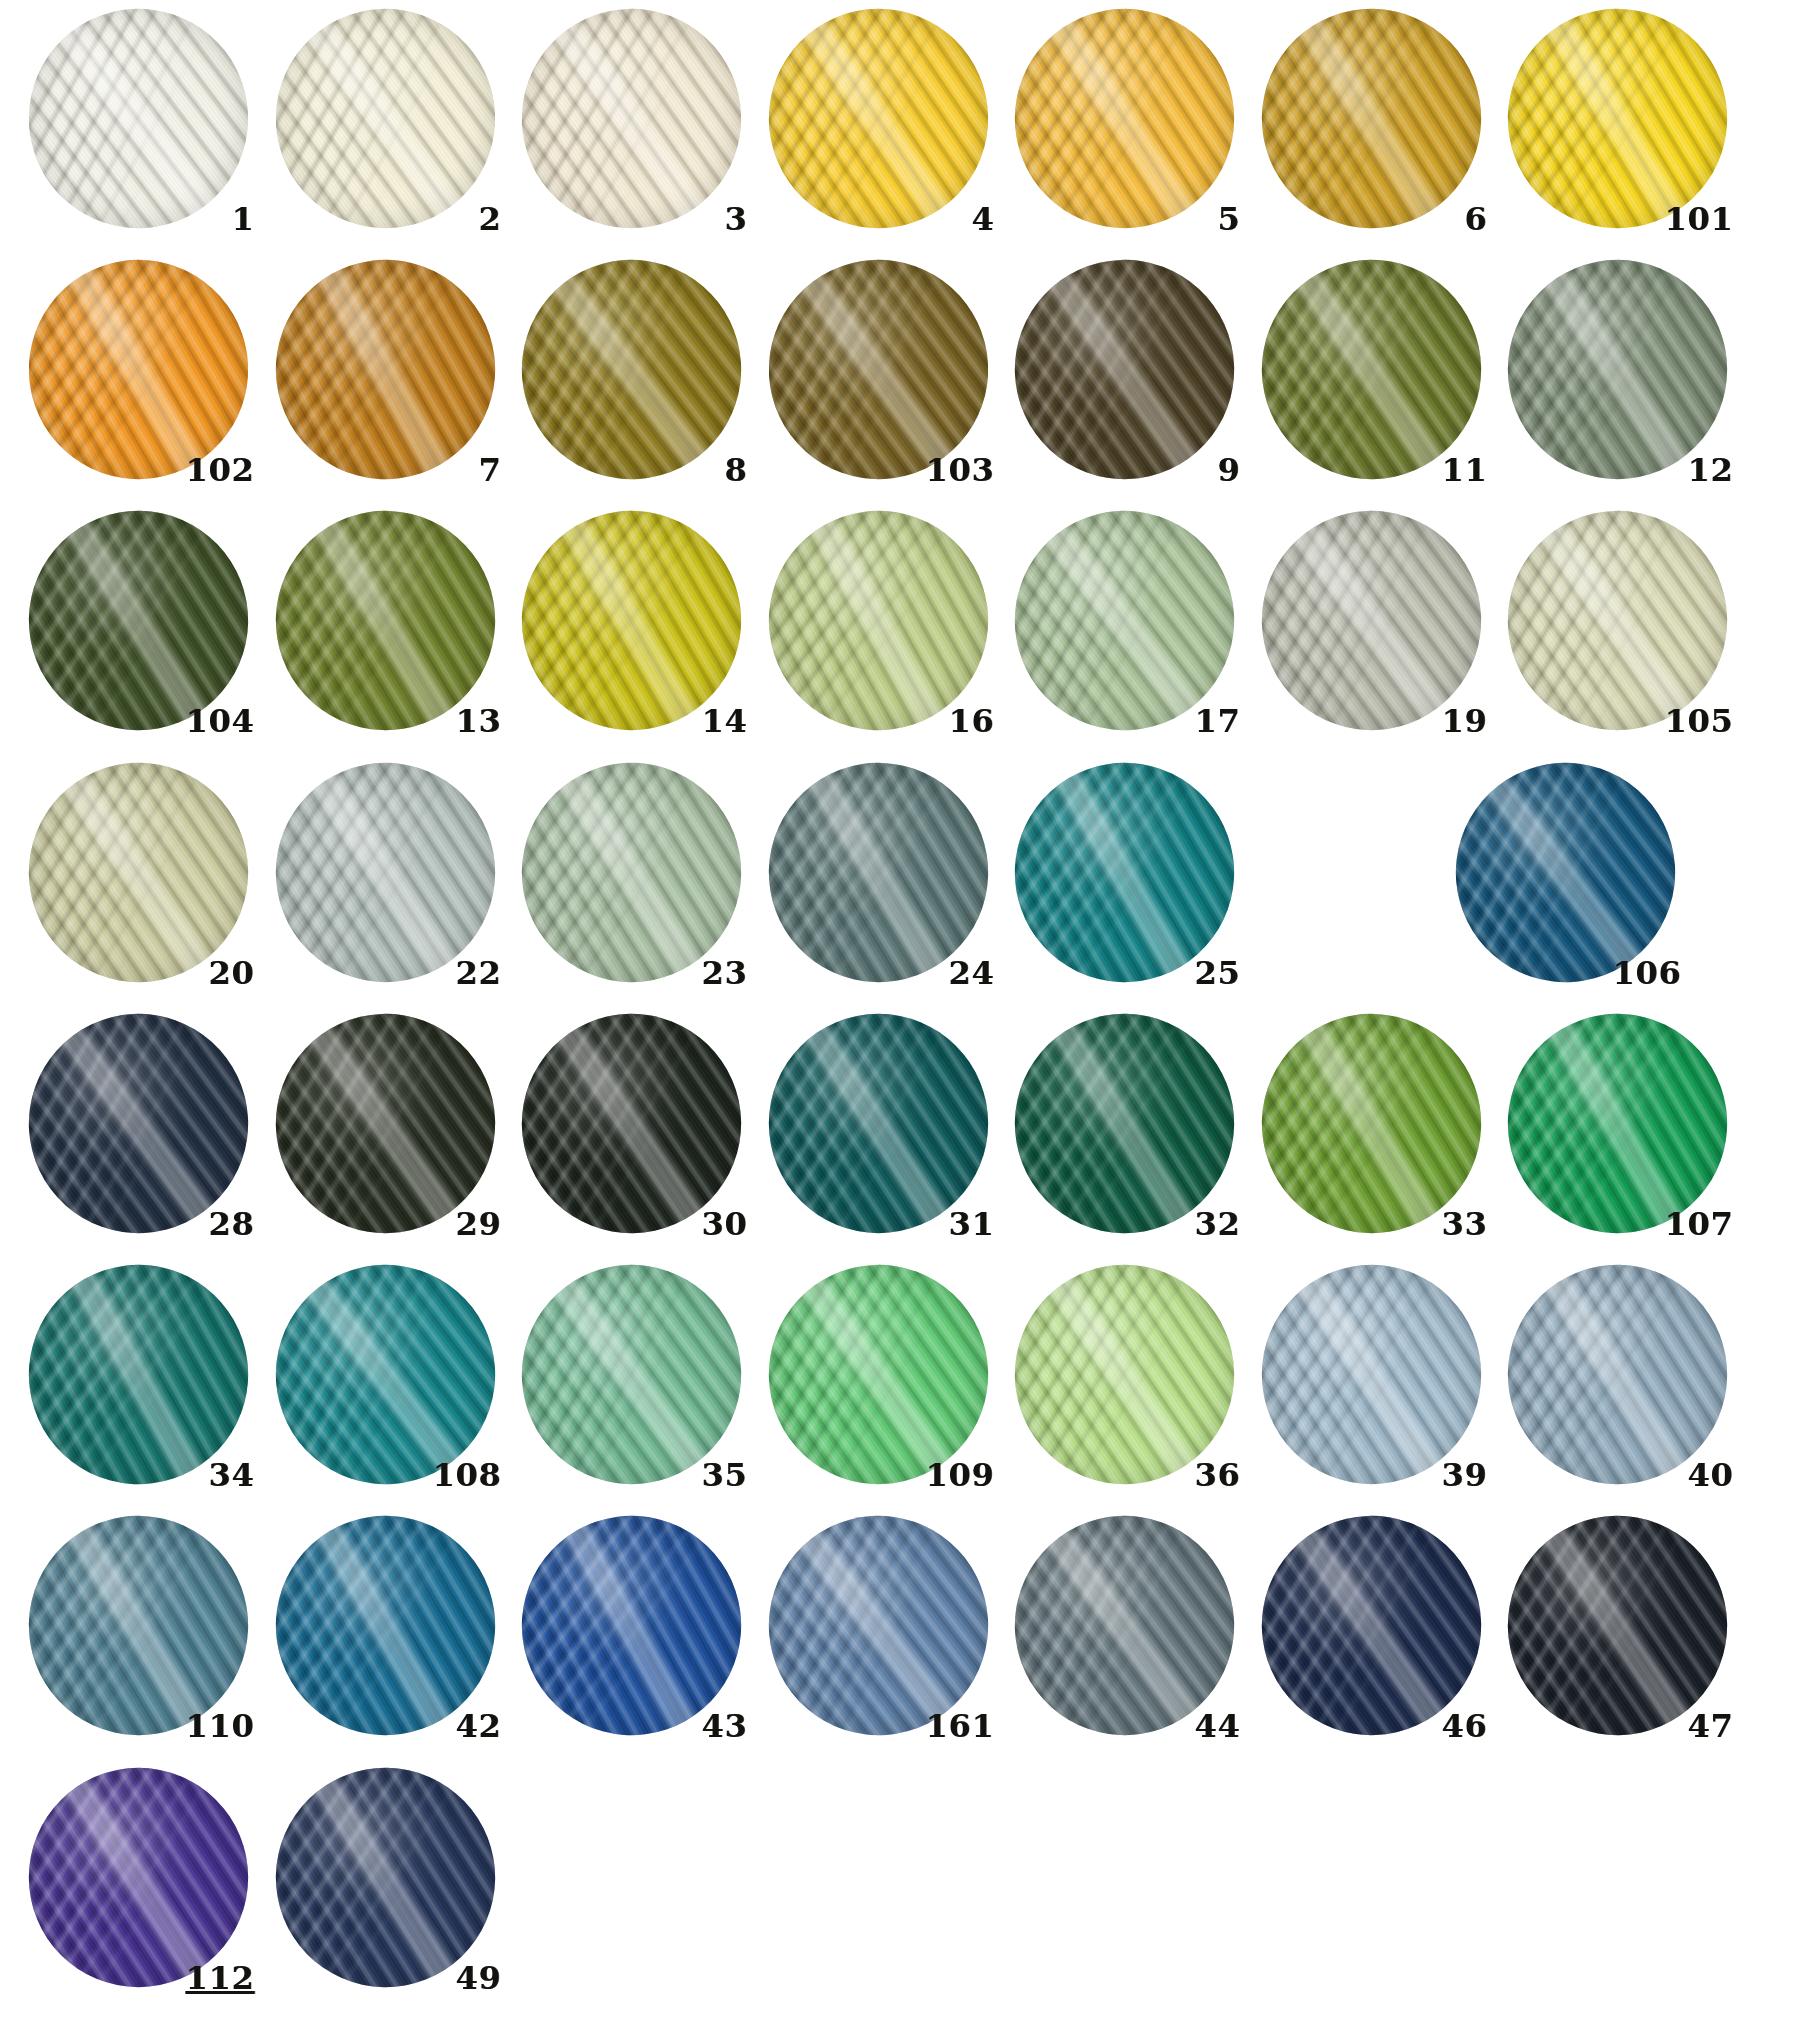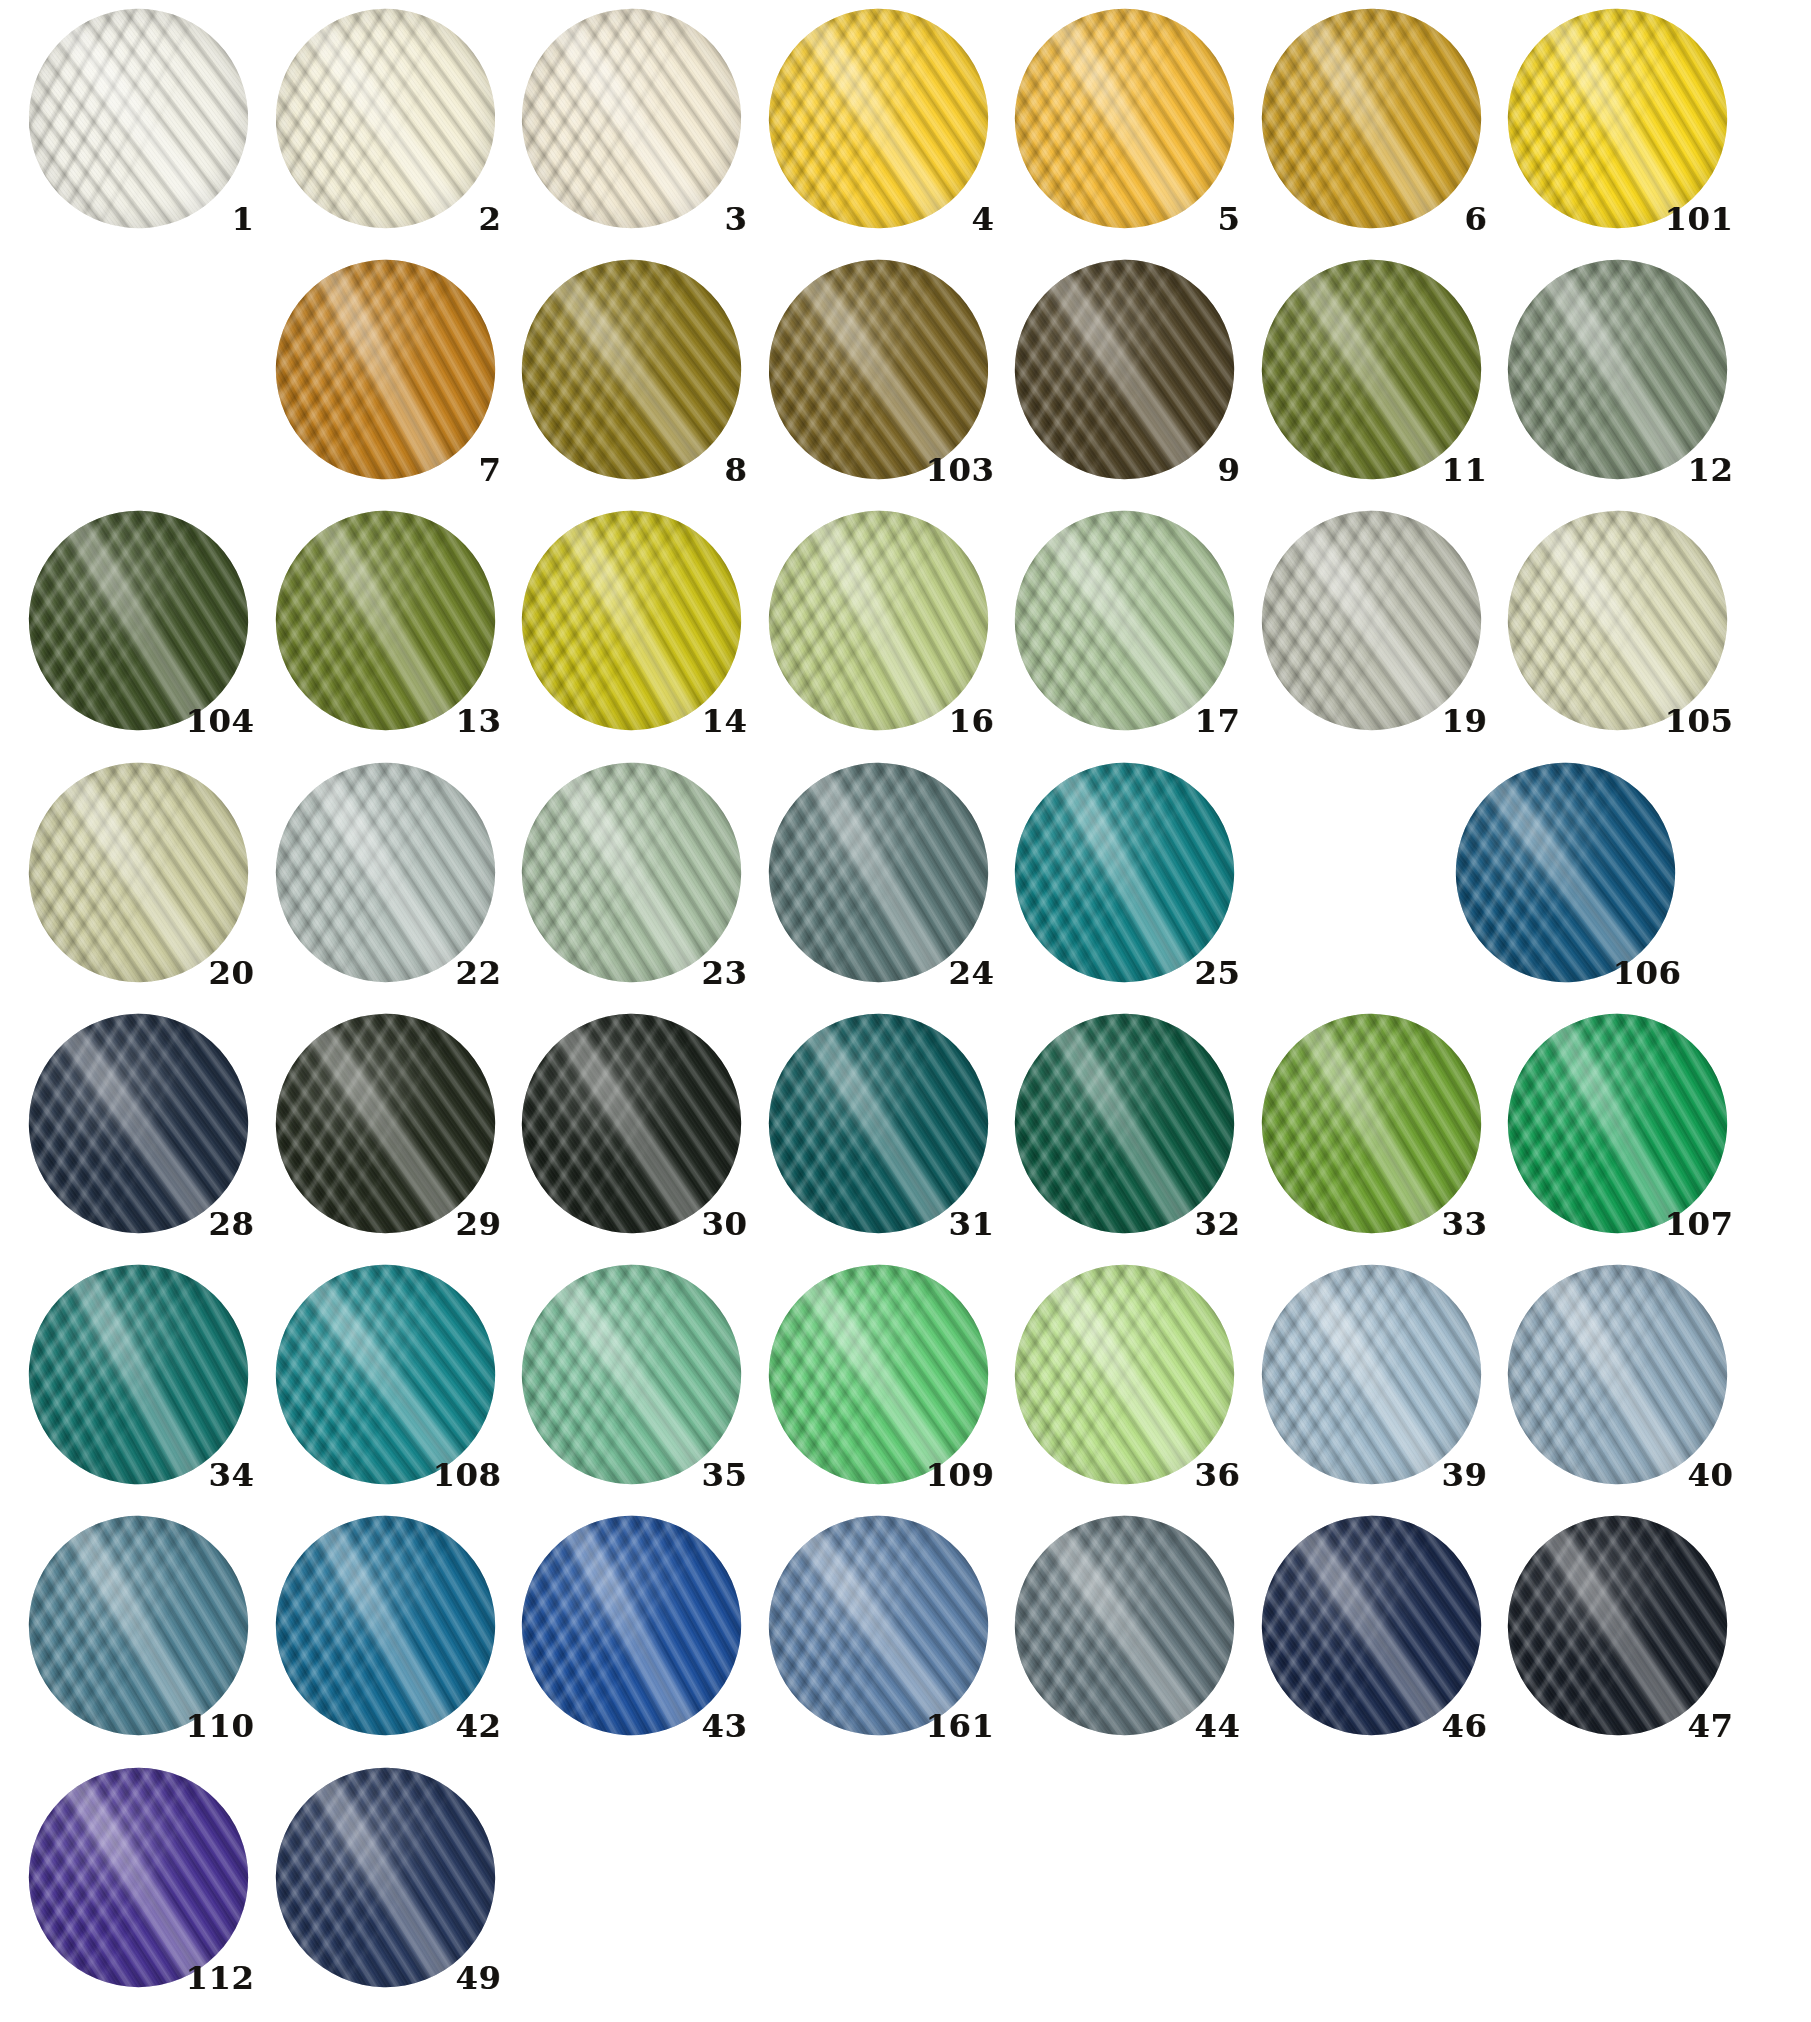--- a/index.html
+++ b/index.html
@@ -210,20 +210,30 @@
           <div class="strands-a"></div>
           <div class="strands-b"></div>
           <div class="strands-c"></div>
           <div class="core"></div>
           <div class="sheen"></div>
         </div>
         <div class="swatch-label" style="color: rgb(20, 18, 15);">101</div>
       </div>
     </div>
     <div class="swatch-row" style="top: 259px; position: absolute; left: 0px;">
+      <div class="swatch-cell" style="left: 25px;">
+        <div class="yarn-ball" style="--c: #f3961f; transform: rotate(3deg) scale(1.02);">
+          <div class="strands-a"></div>
+          <div class="strands-b"></div>
+          <div class="strands-c"></div>
+          <div class="core"></div>
+          <div class="sheen"></div>
+        </div>
+        <div class="swatch-label" style="color: rgb(20, 18, 15);">102</div>
+      </div>
       <div class="swatch-cell" style="left: 272px;">
         <div class="yarn-ball" style="--c: #c27e1b; transform: rotate(4deg) scale(1.02);">
           <div class="strands-a"></div>
           <div class="strands-b"></div>
           <div class="strands-c"></div>
           <div class="core"></div>
           <div class="sheen"></div>
         </div>
         <div class="swatch-label" style="color: rgb(20, 18, 15);">7</div>
       </div>
@@ -630,21 +640,21 @@
     </div>
     <div class="swatch-row" style="top: 1767px; position: absolute; left: 0px;">
       <div class="swatch-cell" style="left: 25px;">
         <div class="yarn-ball" style="--c: #463091; transform: rotate(0deg) scale(1.02);">
           <div class="strands-a"></div>
           <div class="strands-b"></div>
           <div class="strands-c"></div>
           <div class="core"></div>
           <div class="sheen"></div>
         </div>
-        <div class="swatch-label" style="color: rgb(20, 18, 15);">112</div>
+        <div class="swatch-label" style="color: rgb(20, 18, 15); text-decoration: underline;">112</div>
       </div>
       <div class="swatch-cell" style="left: 272px; text-decoration: underline;">
         <div class="yarn-ball" style="--c: #25365c; transform: rotate(1deg) scale(1.02);">
           <div class="strands-a"></div>
           <div class="strands-b"></div>
           <div class="strands-c"></div>
           <div class="core"></div>
           <div class="sheen"></div>
         </div>
         <div class="swatch-label" style="color: rgb(20, 18, 15);">49</div>

